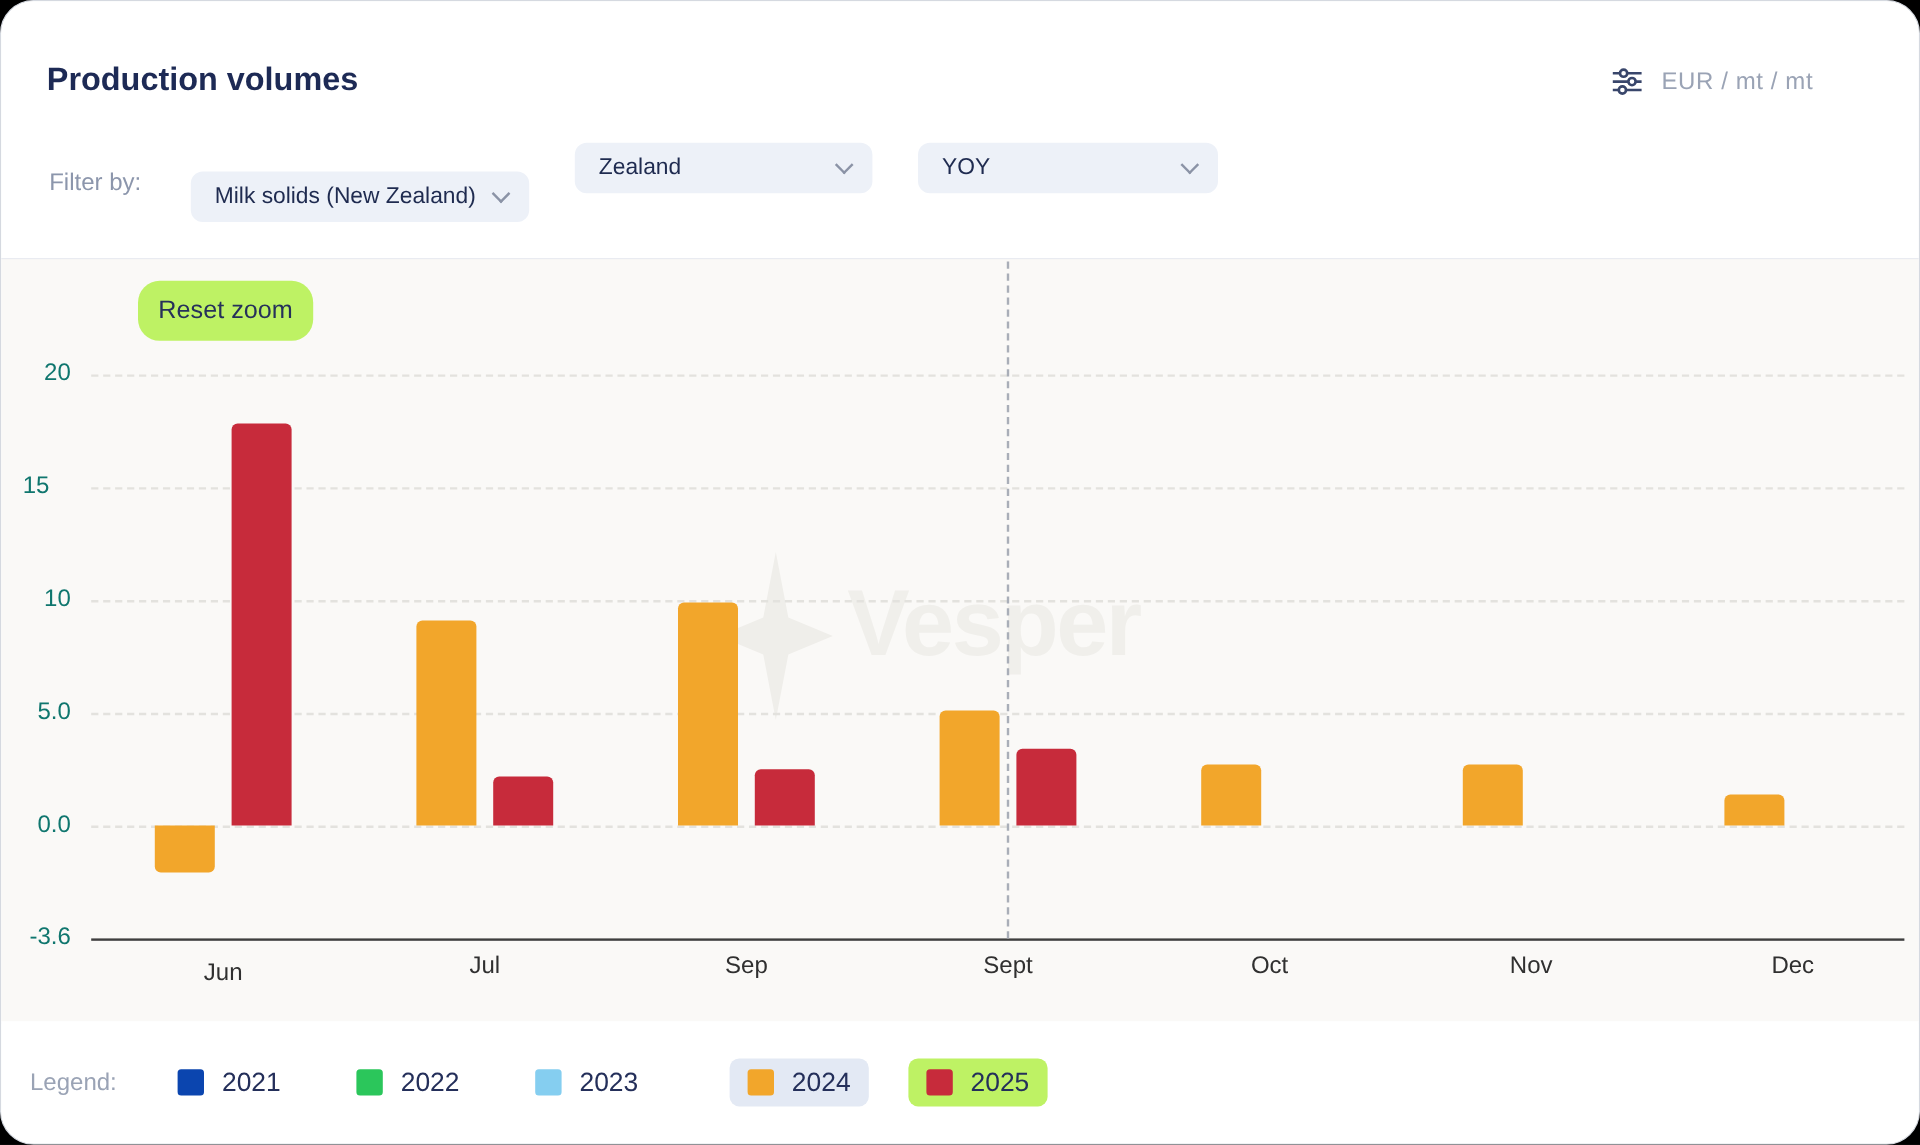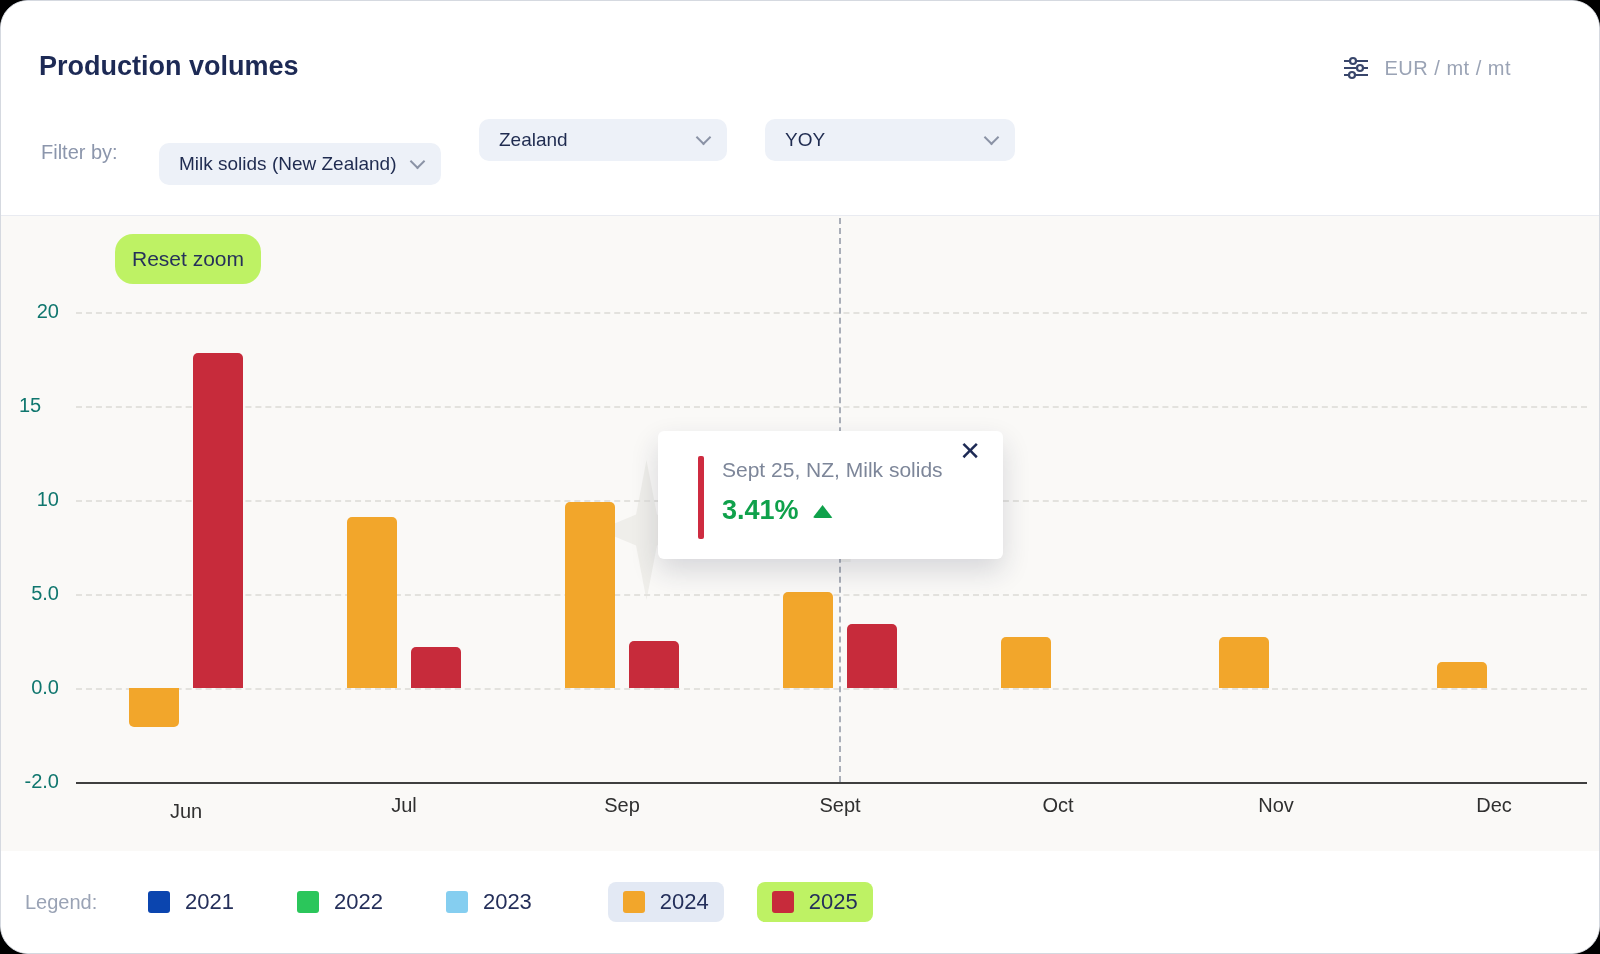--- a/index.html
+++ b/index.html
@@ -118,21 +118,21 @@
         <div class="ytick" style="top: 84px;">20</div>
         <div class="gridline" style="top: 190px;"></div>
         <div class="ytick" style="top: 178px; text-align: center;">15</div>
         <div class="gridline" style="top: 284px;"></div>
         <div class="ytick" style="top: 272px;">10</div>
         <div class="gridline" style="top: 378px;"></div>
         <div class="ytick" style="top: 366px;">5.0</div>
         <div class="gridline" style="top: 472px;"></div>
         <div class="ytick" style="top: 460px;">0.0</div>
         <div class="axis-base" style="top: 566px;"></div>
-        <div class="ytick" style="top: 554px;">-2.0</div>
+        <div class="ytick" style="top: 554px;">-3.6</div>
         <div class="xtick" style="left: 140px; top: 584px;">Jun</div>
         <div class="xtick" style="left: 358px; top: 578px;">Jul</div>
         <div class="xtick" style="left: 576px; top: 578px;">Sep</div>
         <div class="xtick" style="left: 794px; top: 578px;">Sept</div>
         <div class="xtick" style="left: 1012px; top: 578px;">Oct</div>
         <div class="xtick" style="left: 1230px; top: 578px;">Nov</div>
         <div class="xtick" style="left: 1448px; top: 578px;">Dec</div>
         <div class="vline" style="left: 838px;"></div>
         <div class="bar neg" style="left: 128px; background: rgb(242, 166, 43); height: 39.48px; top: 472px; z-index: 1;"></div>
         <div class="bar pos" style="left: 346px; background: rgb(242, 166, 43); height: 171.08px; top: 300.92px; z-index: 1;"></div>
@@ -142,29 +142,20 @@
         <div class="bar pos" style="left: 1218px; background: rgb(242, 166, 43); height: 50.76px; top: 421.24px; z-index: 1;"></div>
         <div class="bar pos" style="left: 1436px; background: rgb(242, 166, 43); height: 26.32px; top: 445.68px; z-index: 1;"></div>
         <div class="bar pos" style="left: 192px; background: rgb(199, 43, 59); height: 334.64px; top: 137.36px; z-index: 1;"></div>
         <div class="bar pos" style="left: 410px; background: rgb(199, 43, 59); height: 41.36px; top: 430.64px; z-index: 1;"></div>
         <div class="bar pos" style="left: 628px; background: rgb(199, 43, 59); height: 47px; top: 425px; z-index: 1;"></div>
         <div class="bar pos" style="left: 846px; background: rgb(199, 43, 59); height: 64.108px; top: 407.892px; z-index: 1;"></div>
       </div>
 
     <button class="reset-btn">Reset zoom</button>
 
-    <div class="tooltip">
-      <div class="tt-accent"></div>
-      <div class="tt-title">Sept 25, NZ, Milk solids</div>
-      <div class="tt-valrow">
-        <span class="tt-val">3.41%</span>
-        <span class="tt-tri"></span>
-      </div>
-      <button class="tt-close">✕</button>
-    </div>
   </div>
 
   <div class="legend">
     <span class="legend-lbl">Legend:</span>
     <div id="legend-items" style="display:flex;align-items:center;">
         <div class="lg-item">
           <div class="lg-swatch" style="background: rgb(11, 69, 175);"></div>
           <div class="lg-year">2021</div>
         </div>
         <div class="lg-item">

